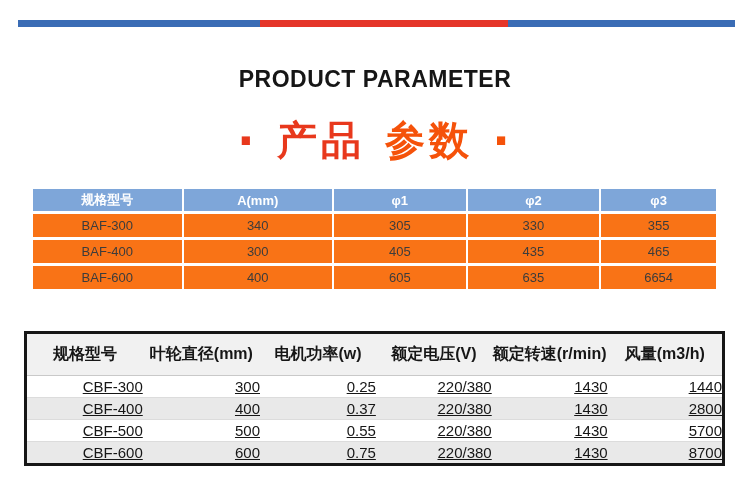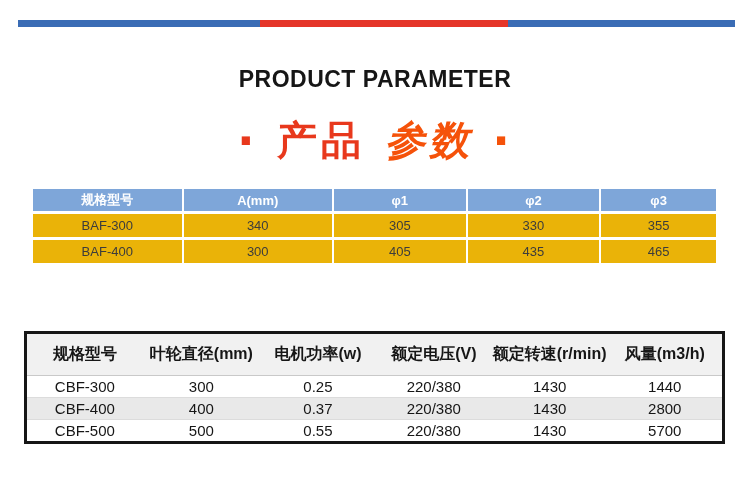--- a/index.html
+++ b/index.html
@@ -22,48 +22,48 @@
   }
   .subtitle{
     position:absolute;top:116px;left:0;width:100%;height:48px;
     display:flex;align-items:center;justify-content:center;gap:20px;
     font-size:40px;font-weight:bold;letter-spacing:4px;line-height:48px;
   }
   .dot{font-size:58px;line-height:40px;letter-spacing:0;}
   .dot-left{color:#e8381c;}
   .dot-right{color:#f5520a;}
   .zh1{color:#e8381c;}
-  .zh2{color:#f5520a;font-style:italic;}
+  .zh2{color:#f5520a;}
 
   
   .t1{
     position:absolute;left:31px;top:186px;width:687px;
     border-collapse:separate;border-spacing:2px 3px;table-layout:fixed;
     font-size:13px;
   }
   .t1 th{
     background:#7ea6d9;color:#ffffff;font-weight:bold;
     height:22px;text-align:center;padding:0;
   }
   .t1 td{
-    background:#eab308;color:#3c3c3c;
+    background:#f97316;color:#3c3c3c;
     height:23px;text-align:center;padding:0;
   }
 
   
   .t2{
     position:absolute;left:24px;top:331px;width:701px;
     border:3px solid #161616;border-collapse:collapse;table-layout:fixed;
     font-size:15px;color:#161616;
   }
   .t2 th{
     background:#f1f1f1;font-weight:bold;font-size:16px;
     height:41px;text-align:center;padding:0;border-bottom:1px solid #c9c9c9;
   }
-  .t2 td{height:21px;text-align:center;padding:0;}
+  .t2 td{height:21px;text-align:right;padding:0;text-decoration:underline;}
   .t2 tbody tr:nth-child(even) td{background:#e9e9e9;}
   .t2 tbody tr + tr td{border-top:1px solid #dcdcdc;}
 </style>
 </head>
 <body>
 
 <div class="top-bar">
   <span class="seg seg-b1"></span>
   <span class="seg seg-r"></span>
   <span class="seg seg-b2"></span>
@@ -103,20 +103,27 @@
         <td>330</td>
         <td>355</td>
       </tr>
       <tr>
         <td>BAF-400</td>
         <td>300</td>
         <td>405</td>
         <td>435</td>
         <td>465</td>
       </tr>
+      <tr>
+        <td>BAF-600</td>
+        <td>400</td>
+        <td>605</td>
+        <td>635</td>
+        <td>6654</td>
+      </tr>
     </tbody>
   </table>
 
 <table class="t2">
   <colgroup>
     <col style="width:16.8%">
     <col style="width:16.8%">
     <col style="width:16.6%">
     <col style="width:16.6%">
     <col style="width:16.6%">
@@ -150,14 +157,22 @@
         <td>2800</td>
       </tr>
       <tr>
         <td>CBF-500</td>
         <td>500</td>
         <td>0.55</td>
         <td>220/380</td>
         <td>1430</td>
         <td>5700</td>
       </tr>
+      <tr>
+        <td>CBF-600</td>
+        <td>600</td>
+        <td>0.75</td>
+        <td>220/380</td>
+        <td>1430</td>
+        <td>8700</td>
+      </tr>
     </tbody>
   </table>
 
 </body></html>

